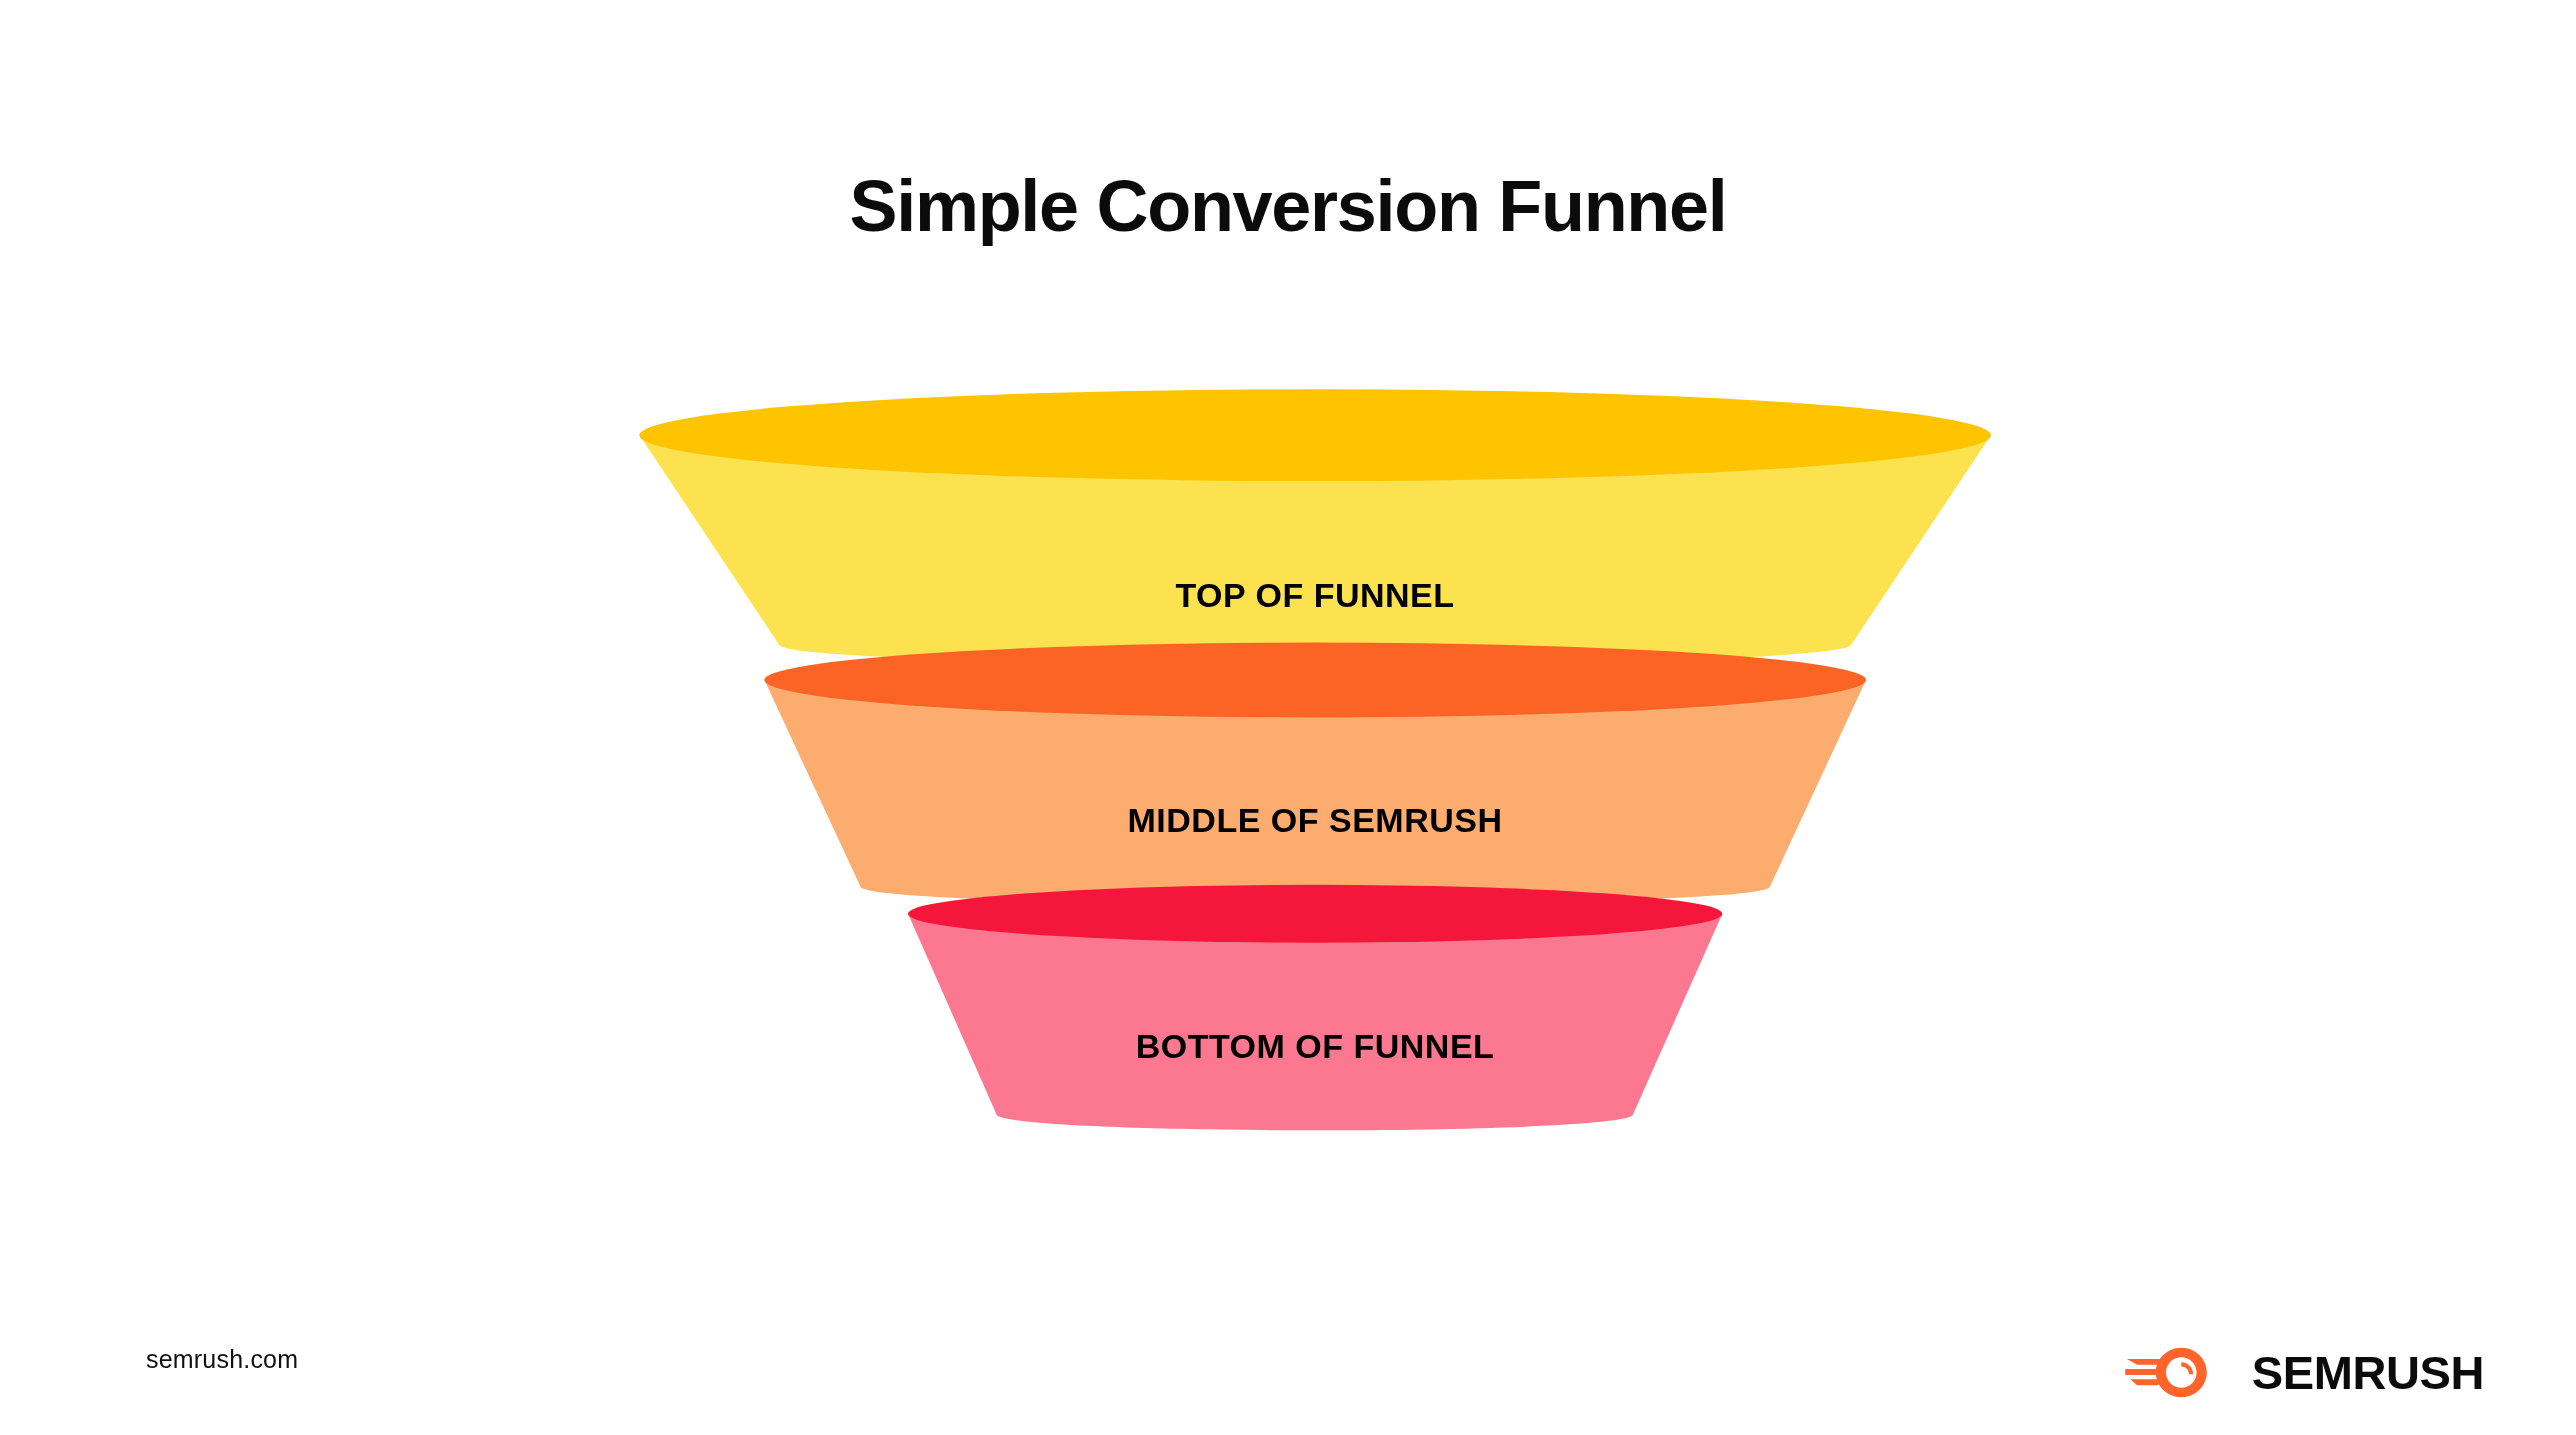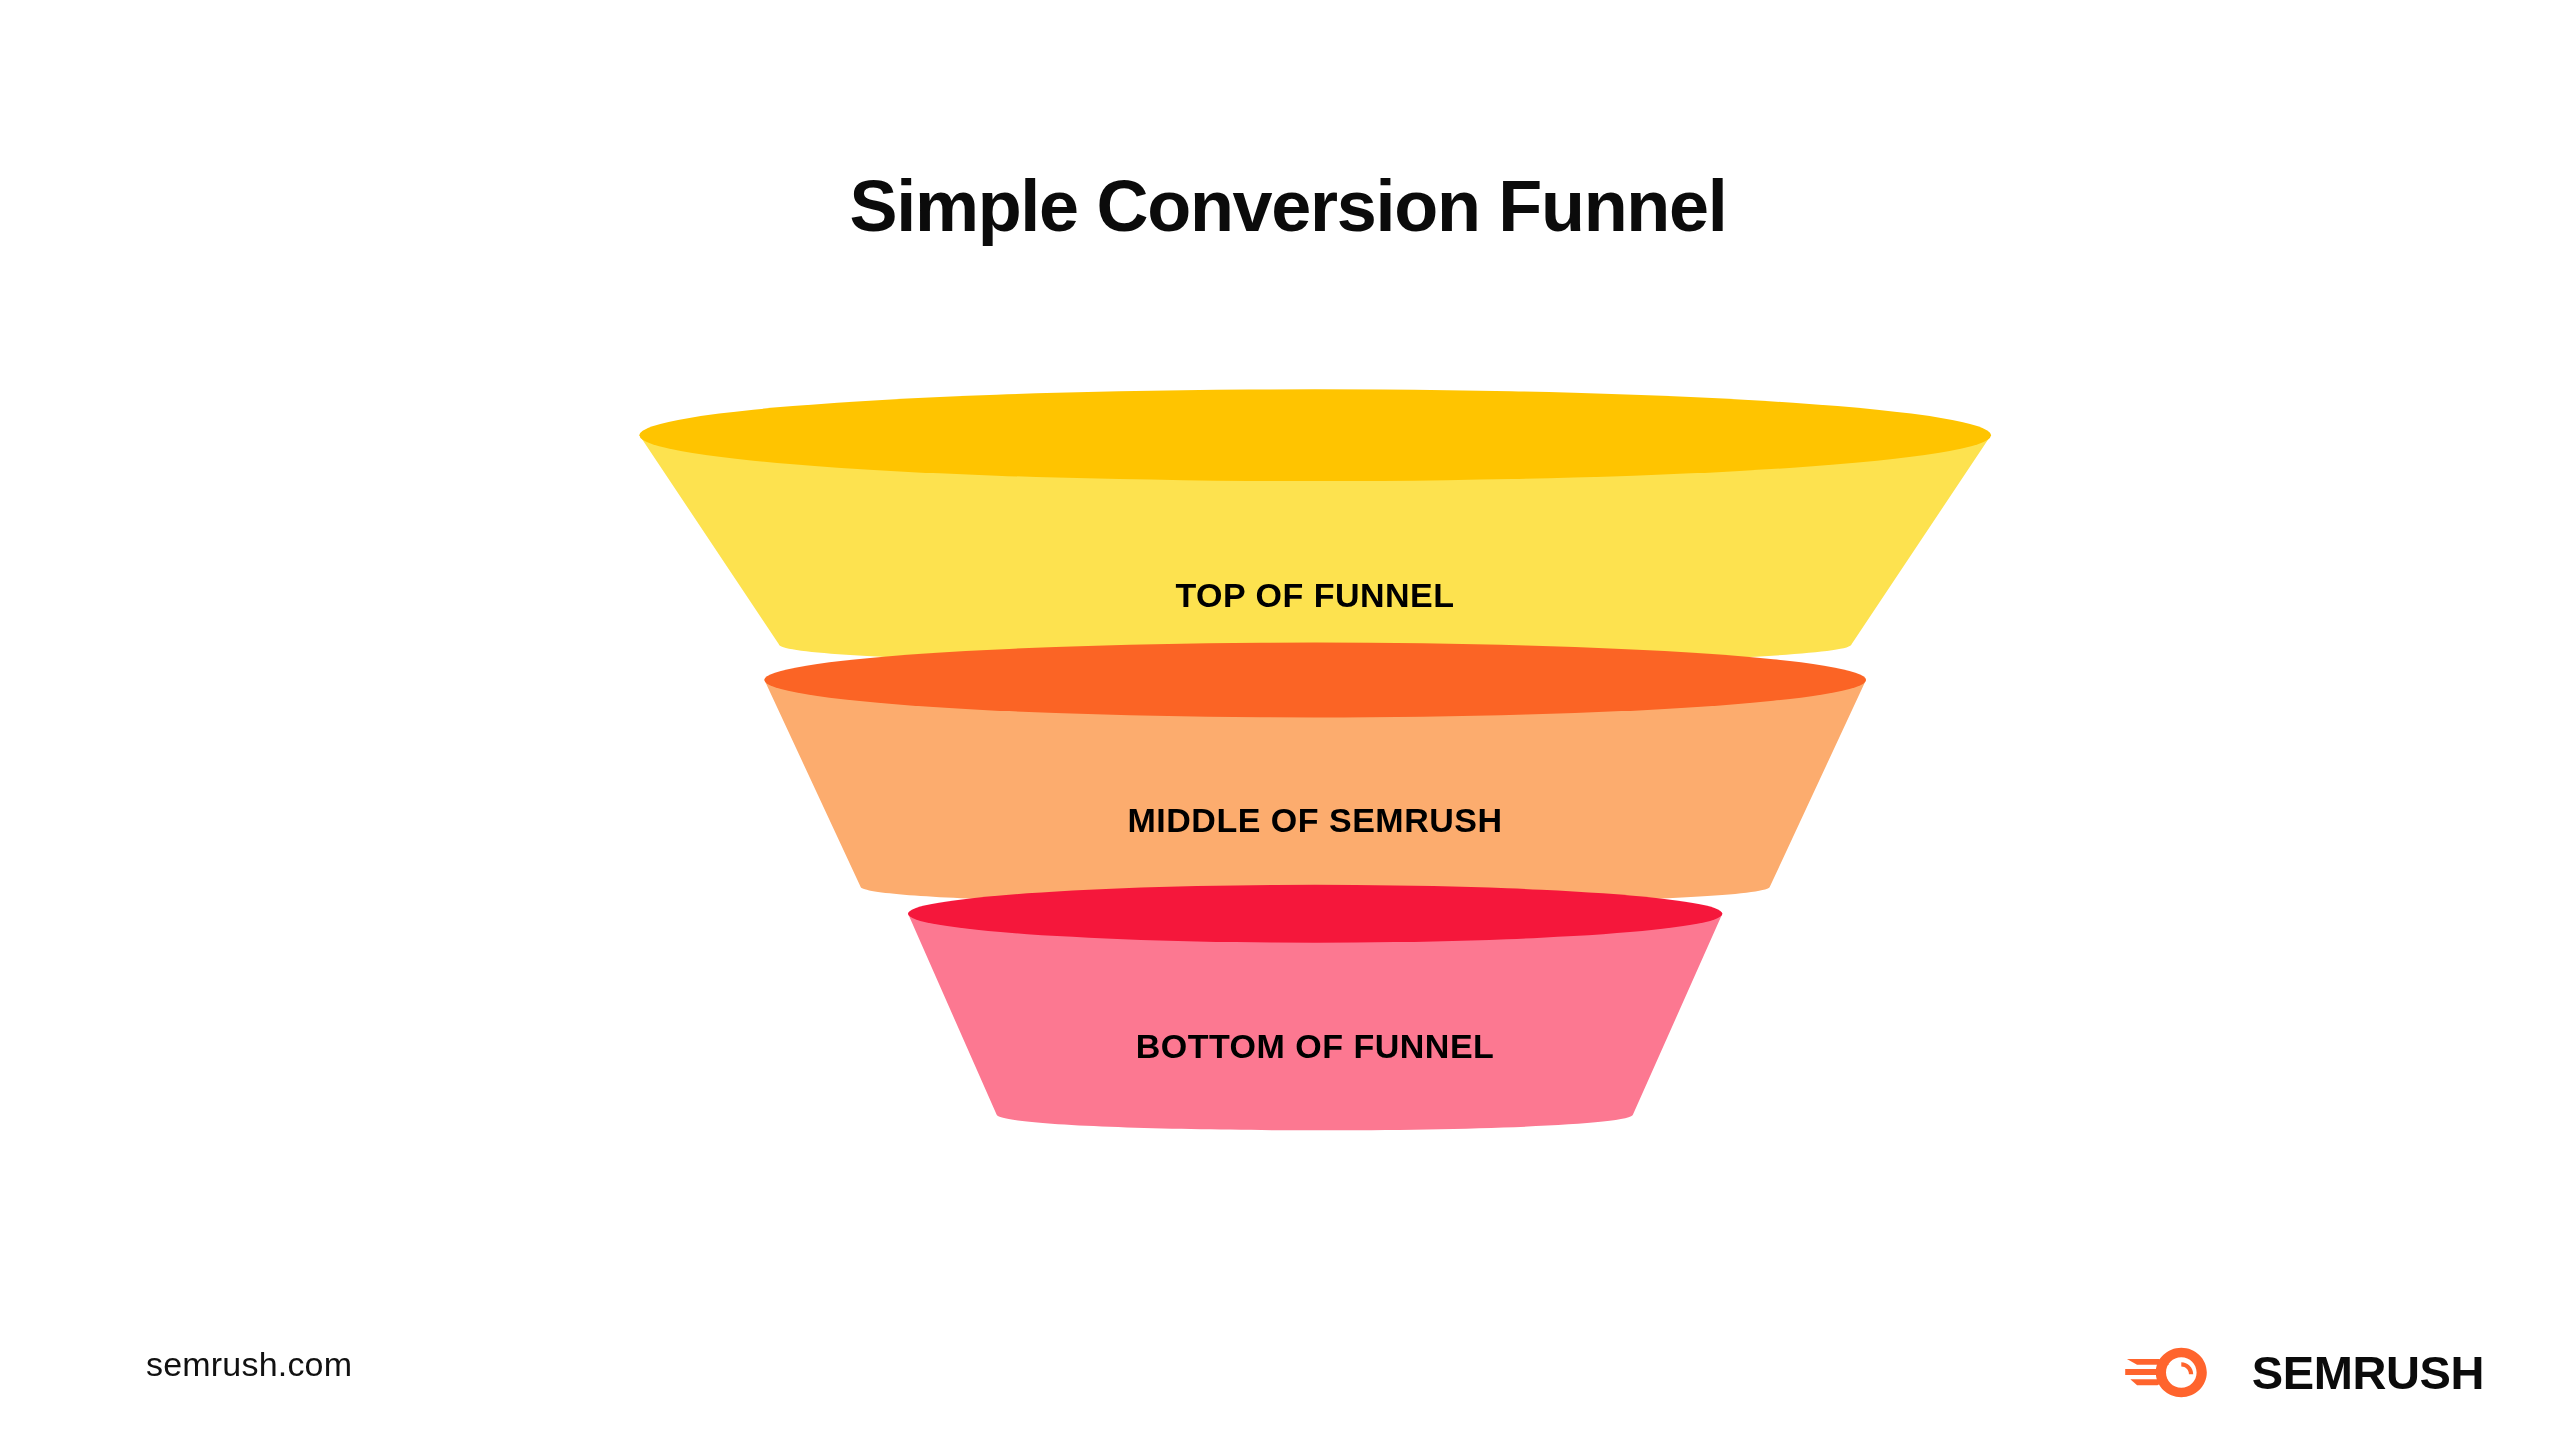--- a/index.html
+++ b/index.html
@@ -68,21 +68,21 @@
   .stage-label.top    { left: 1315px; top: 595px; }
   .stage-label.middle { left: 1315px; top: 820px; }
   .stage-label.bottom { left: 1315px; top: 1046px; }
 
   
   .footer-url {
     position: absolute;
     left: 146px;
     top: 1345px;
     font-family: "Liberation Sans", sans-serif;
-    font-size: 34px;
+    font-size: 25px;
     font-weight: 400;
     color: #111111;
     letter-spacing: 0.2px;
   }
 
   .brand {
     position: absolute;
     right: 92px;
     top: 1341px;
     height: 63px;

